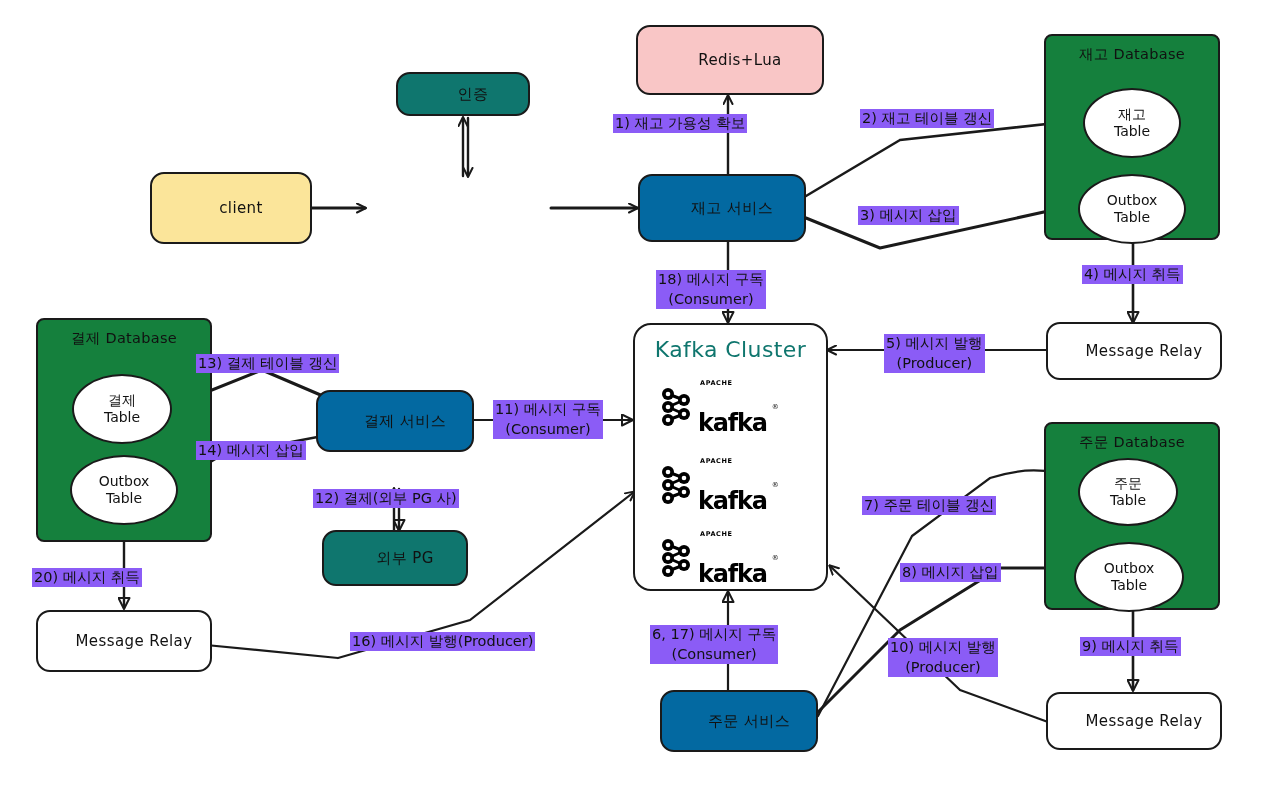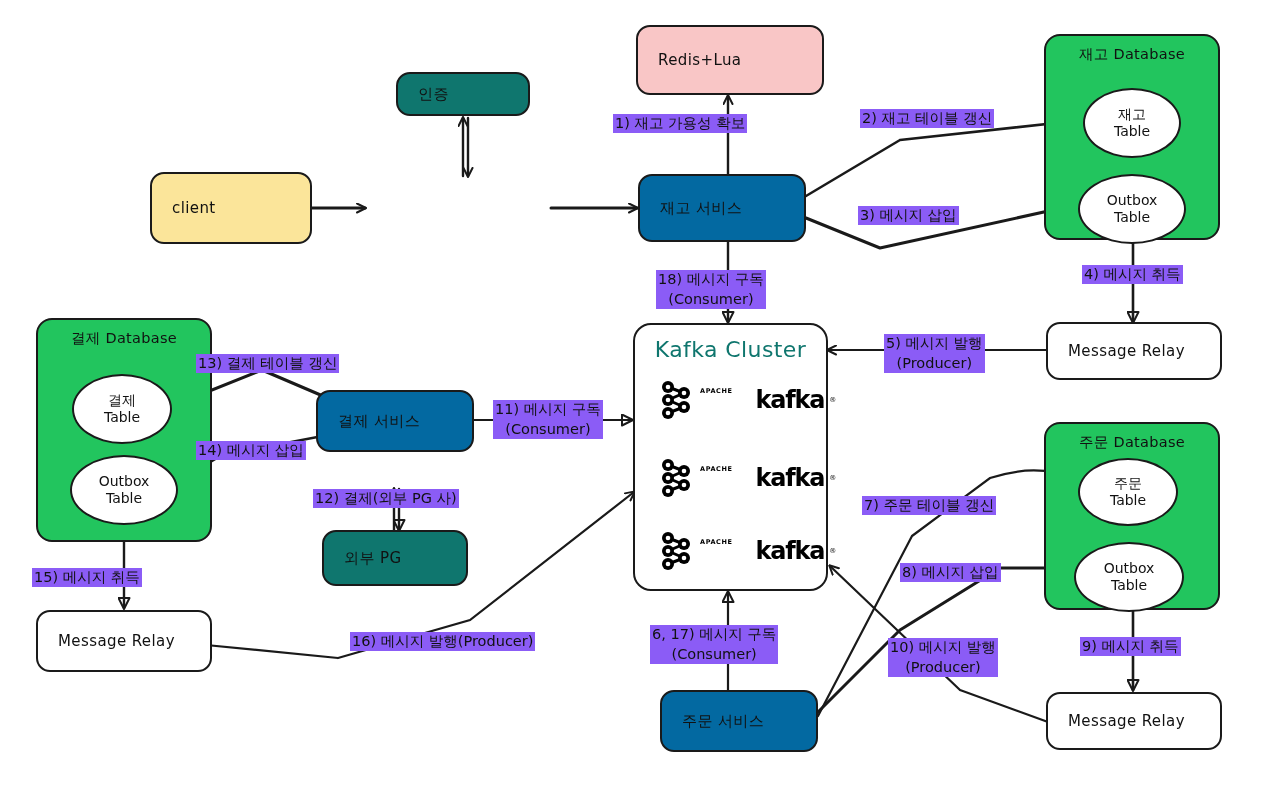--- a/index.html
+++ b/index.html
@@ -7,40 +7,40 @@
     width:1261px;height:787px;
     font-family:"DejaVu Sans","Liberation Sans",sans-serif;
     overflow:hidden;
   }
   #stage{position:relative;width:1261px;height:787px;background:#fff;}
   svg#wires{position:absolute;left:0;top:0;width:1261px;height:787px;}
 
   .node{
     position:absolute;
     box-sizing:border-box;
-    display:flex;align-items:center;
+    display:flex;align-items:center;justify-content:center;
     text-align:center;
     border:2.2px solid #1a1a1a;
     border-radius:14px;
     color:#111;
     font-size:15px;
     letter-spacing:.4px;
     background:#fff;
     z-index:3;
     padding-left:20px;
   }
   .node.green{background:#0369a1;}
   .node.yellow{background:#fbe59a;}
   .node.blue{background:#0f766e;}
   .node.pink{background:#f9c6c6;}
   .node.plain{background:#fff;}
 
   .dbbox{
     position:absolute;box-sizing:border-box;
-    border:2.2px solid #1a1a1a;border-radius:16px;background:#22c55e;
+    border:2.2px solid #1a1a1a;border-radius:8px;background:#15803d;
     z-index:2;
     padding-left:20px;
   }
   .dbtitle{
     position:absolute;left:0;right:0;top:9px;
     text-align:center;font-size:14.5px;color:#111;letter-spacing:.3px;
   }
   .ellipse{
     position:absolute;box-sizing:border-box;
     border:2.2px solid #1a1a1a;border-radius:50%;
@@ -57,21 +57,21 @@
     z-index:5;
     background:#8b5cf6;
     padding:0 2px;
   }
   .label.two{line-height:1.35;}
 
   .kafka-logo{
     position:absolute;display:flex;align-items:center;gap:5px;z-index:4;
   }
   .kafka-word{
-    display:flex;flex-direction:row;align-items:flex-start;line-height:1;gap:23px;
+    display:flex;flex-direction:column;align-items:flex-start;line-height:1;gap:23px;
   }
   .kafka-apache{
     font-size:6.5px;font-weight:bold;letter-spacing:.6px;color:#000;
     margin-bottom:1px;margin-left:2px;
   }
   .kafka-name{
     font-size:24px;font-weight:bold;letter-spacing:-1.2px;color:#000;
     font-family:"DejaVu Sans","Liberation Sans",sans-serif;
   }
   .kafka-reg{font-size:7px;vertical-align:super;}
@@ -339,21 +339,21 @@
 
   <div class="label" style="left:196px;top:354px;">
     <div>13) 결제 테이블 갱신</div>
   </div>
 
   <div class="label" style="left:196px;top:441px;">
     <div>14) 메시지 삽입</div>
   </div>
 
   <div class="label" style="left:32px;top:568px;">
-    <div>15) 메시지 취득</div>
+    <div>20) 메시지 취득</div>
   </div>
 
   <div class="label" style="left:350px;top:632px;">
     <div>16) 메시지 발행(Producer)</div>
   </div>
 
   <div class="label two" style="left:656px;top:270px;">
     <div>18) 메시지 구독</div>
     <div>(Consumer)</div>
   </div>

